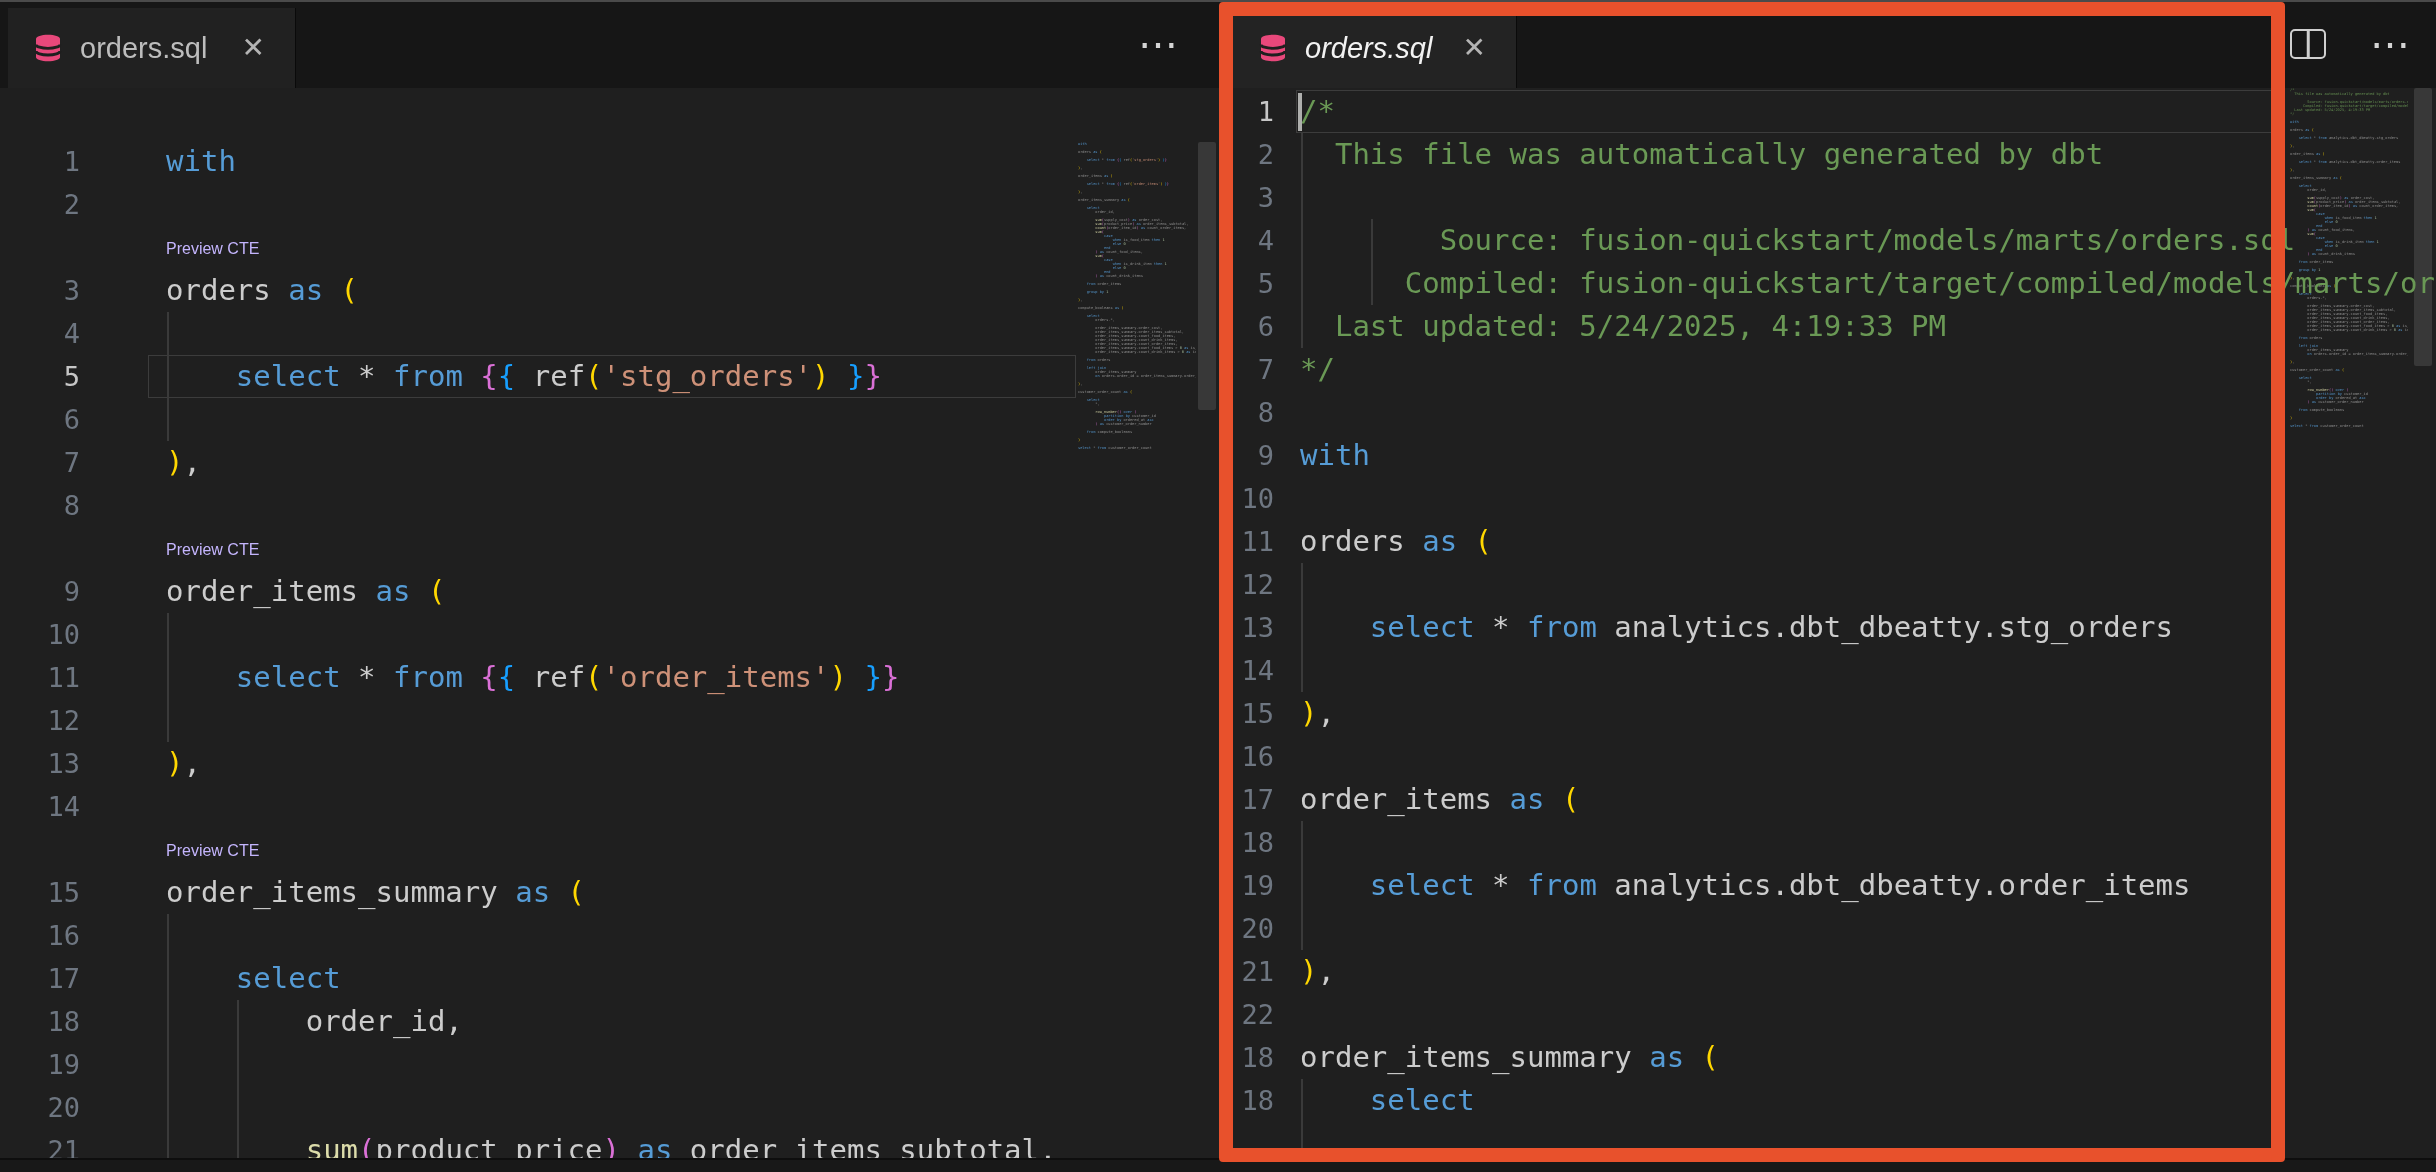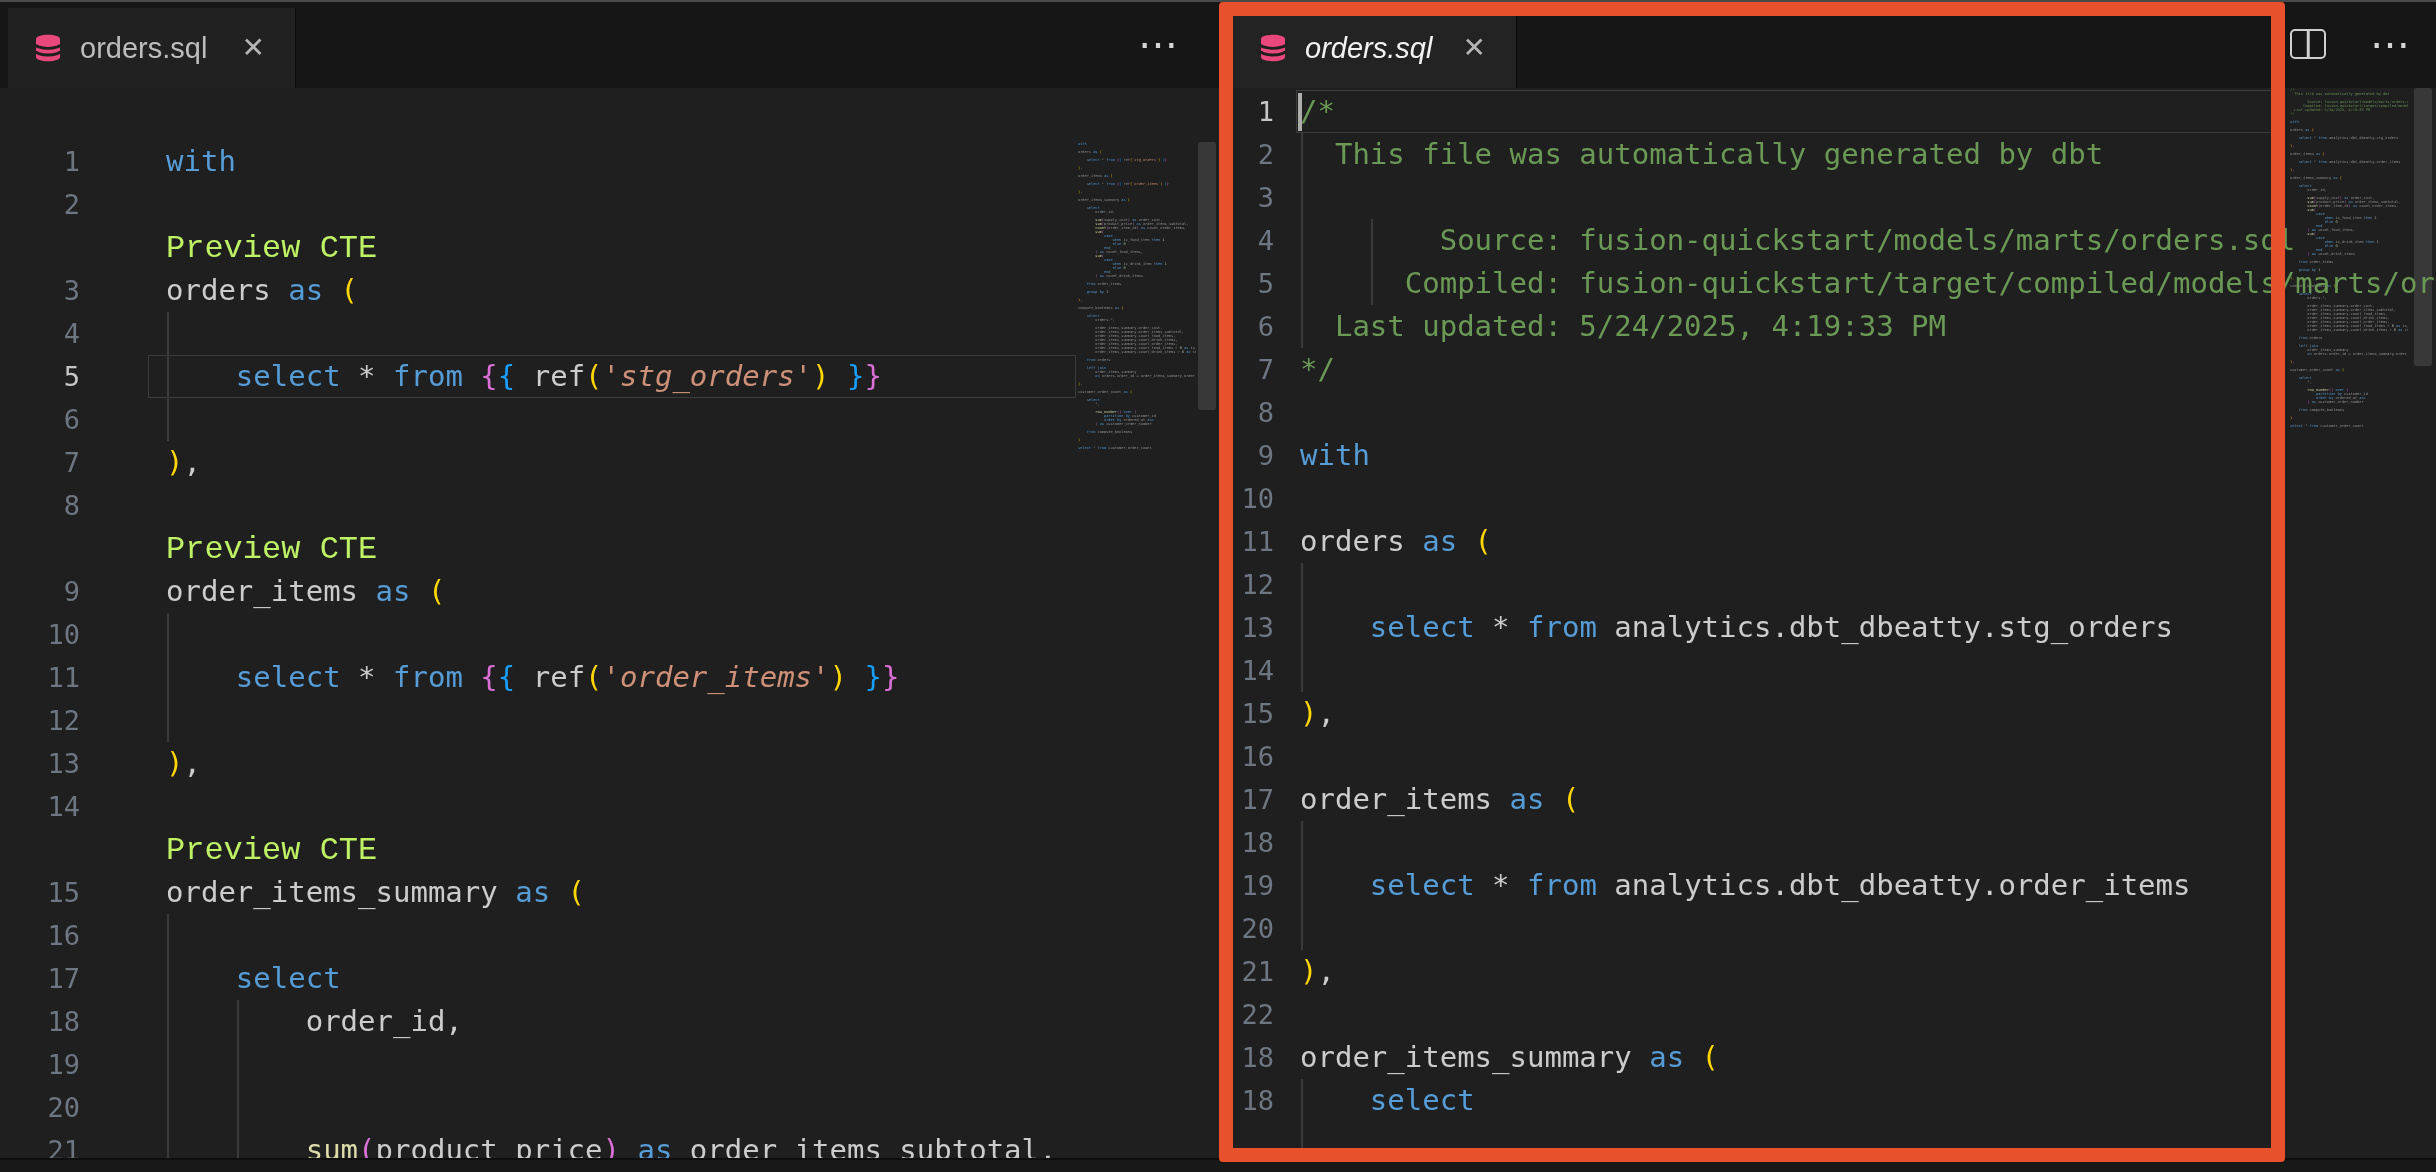--- a/index.html
+++ b/index.html
@@ -49,31 +49,31 @@
   .ewrap { position:absolute; left:0; top:88px; width:1218px; height:1070px; background:#1f1f1f; overflow:hidden; }
   .rows { position:absolute; left:0; width:1100px; }
   #left-rows  { top:52px; width:1076px; }
   #right-rows { top:2px;  width:1218px; }
 
   .crow { position:relative; height:43px; display:flex; z-index:1;
           font-family:"DejaVu Sans Mono", monospace; font-size:29px; line-height:43px; white-space:pre; }
   .ln { flex:0 0 var(--gw); text-align:right; color:#6e7681; font-size:27px; }
   .ln.active { color:#c6c6c6; }
   .ct { padding-left:var(--cp); color:#cccccc; overflow:hidden; }
-  .lens-text { font-family:Liberation Mono, monospace; font-size:32px; color:#bef264; line-height:46px; }
+  .lens-text { font-family:Liberation Sans, sans-serif; font-size:16px; color:#c4b5fd; line-height:46px; }
 
   #left-rows  { --gw:80px; --cp:86px; }
   #right-rows { --gw:56px; --cp:26px; }
 
   .guide { position:absolute; width:2px; background:#3a3a3a; z-index:0; }
   .curline { position:absolute; height:43px; border:1.5px solid #3c3c3c; z-index:0; }
   .cursor { position:absolute; width:4px; height:38px; background:#aeafad; z-index:3; }
 
   
-  .tk { color:var(--kw); }   .ts { color:var(--str);font-style:italic; }  .tc { color:var(--cmt); }
+  .tk { color:var(--kw); }   .ts { color:var(--str); }  .tc { color:var(--cmt); }
   .tf { color:var(--fn); }   .tn { color:var(--num); }
   .tb0 { color:var(--b0); }  .tb1 { color:var(--b1); }  .tb2 { color:var(--b2); }
 
   
   .minimap {
     position:absolute; width:118px; overflow:hidden;
     font-family:"DejaVu Sans Mono", monospace; font-size:3.6px; line-height:4px;
     white-space:pre; color:#9a9a9a; opacity:.9;
   }
   #left-minimap  { left:1078px; top:54px; height:1000px; }

